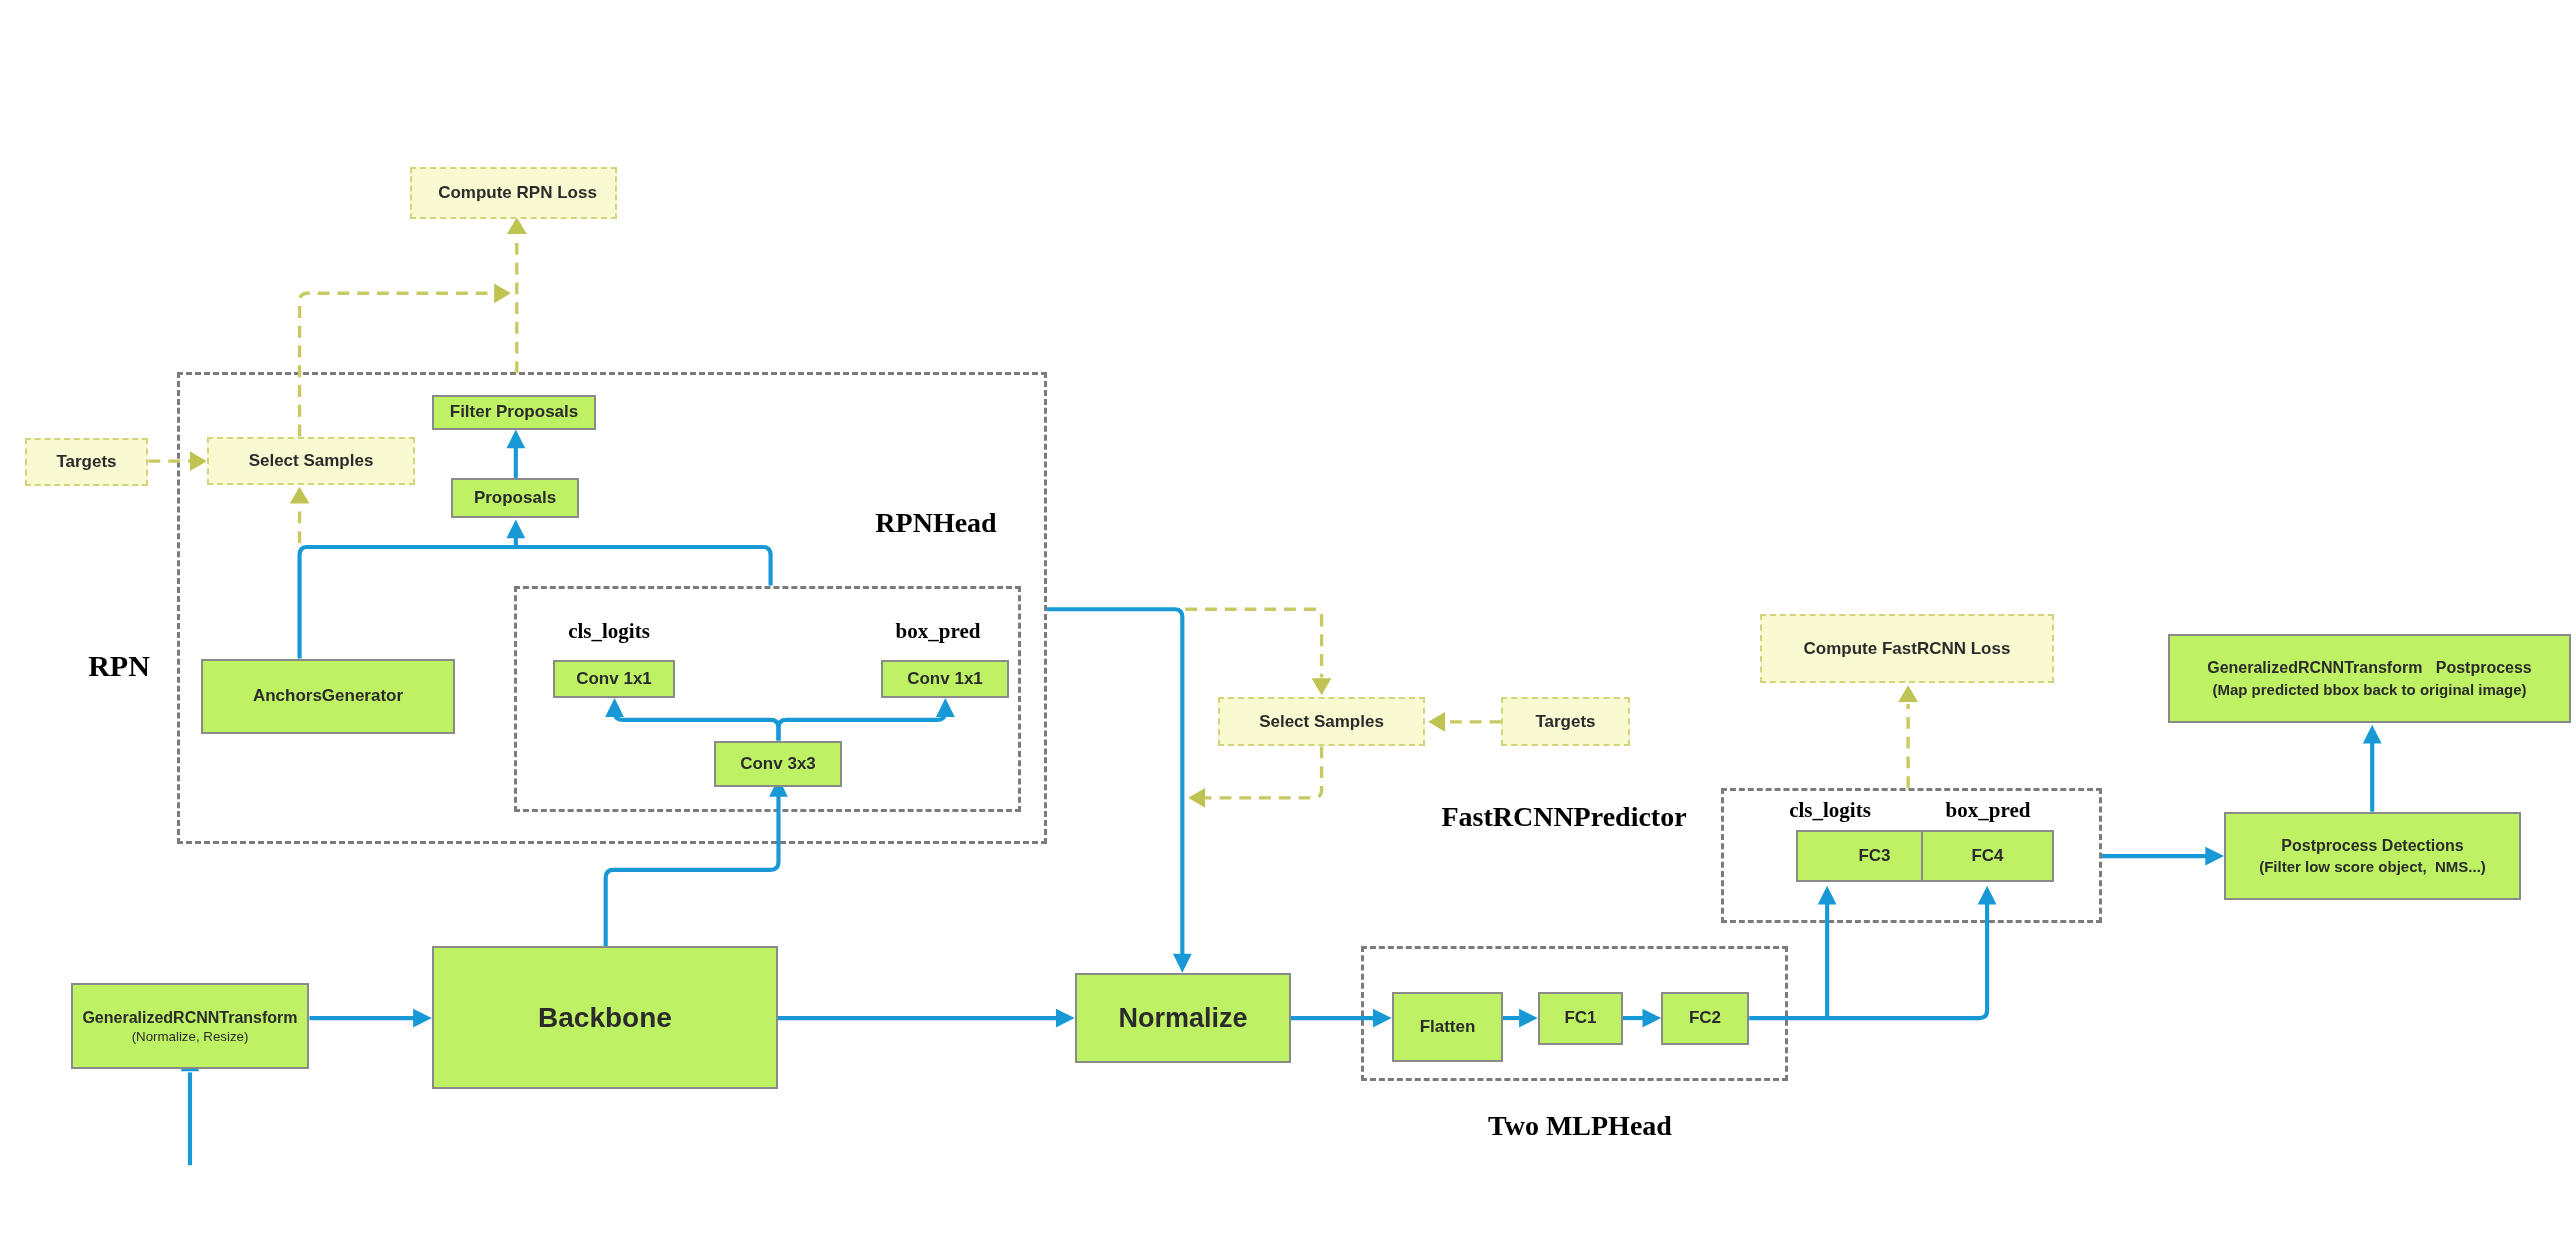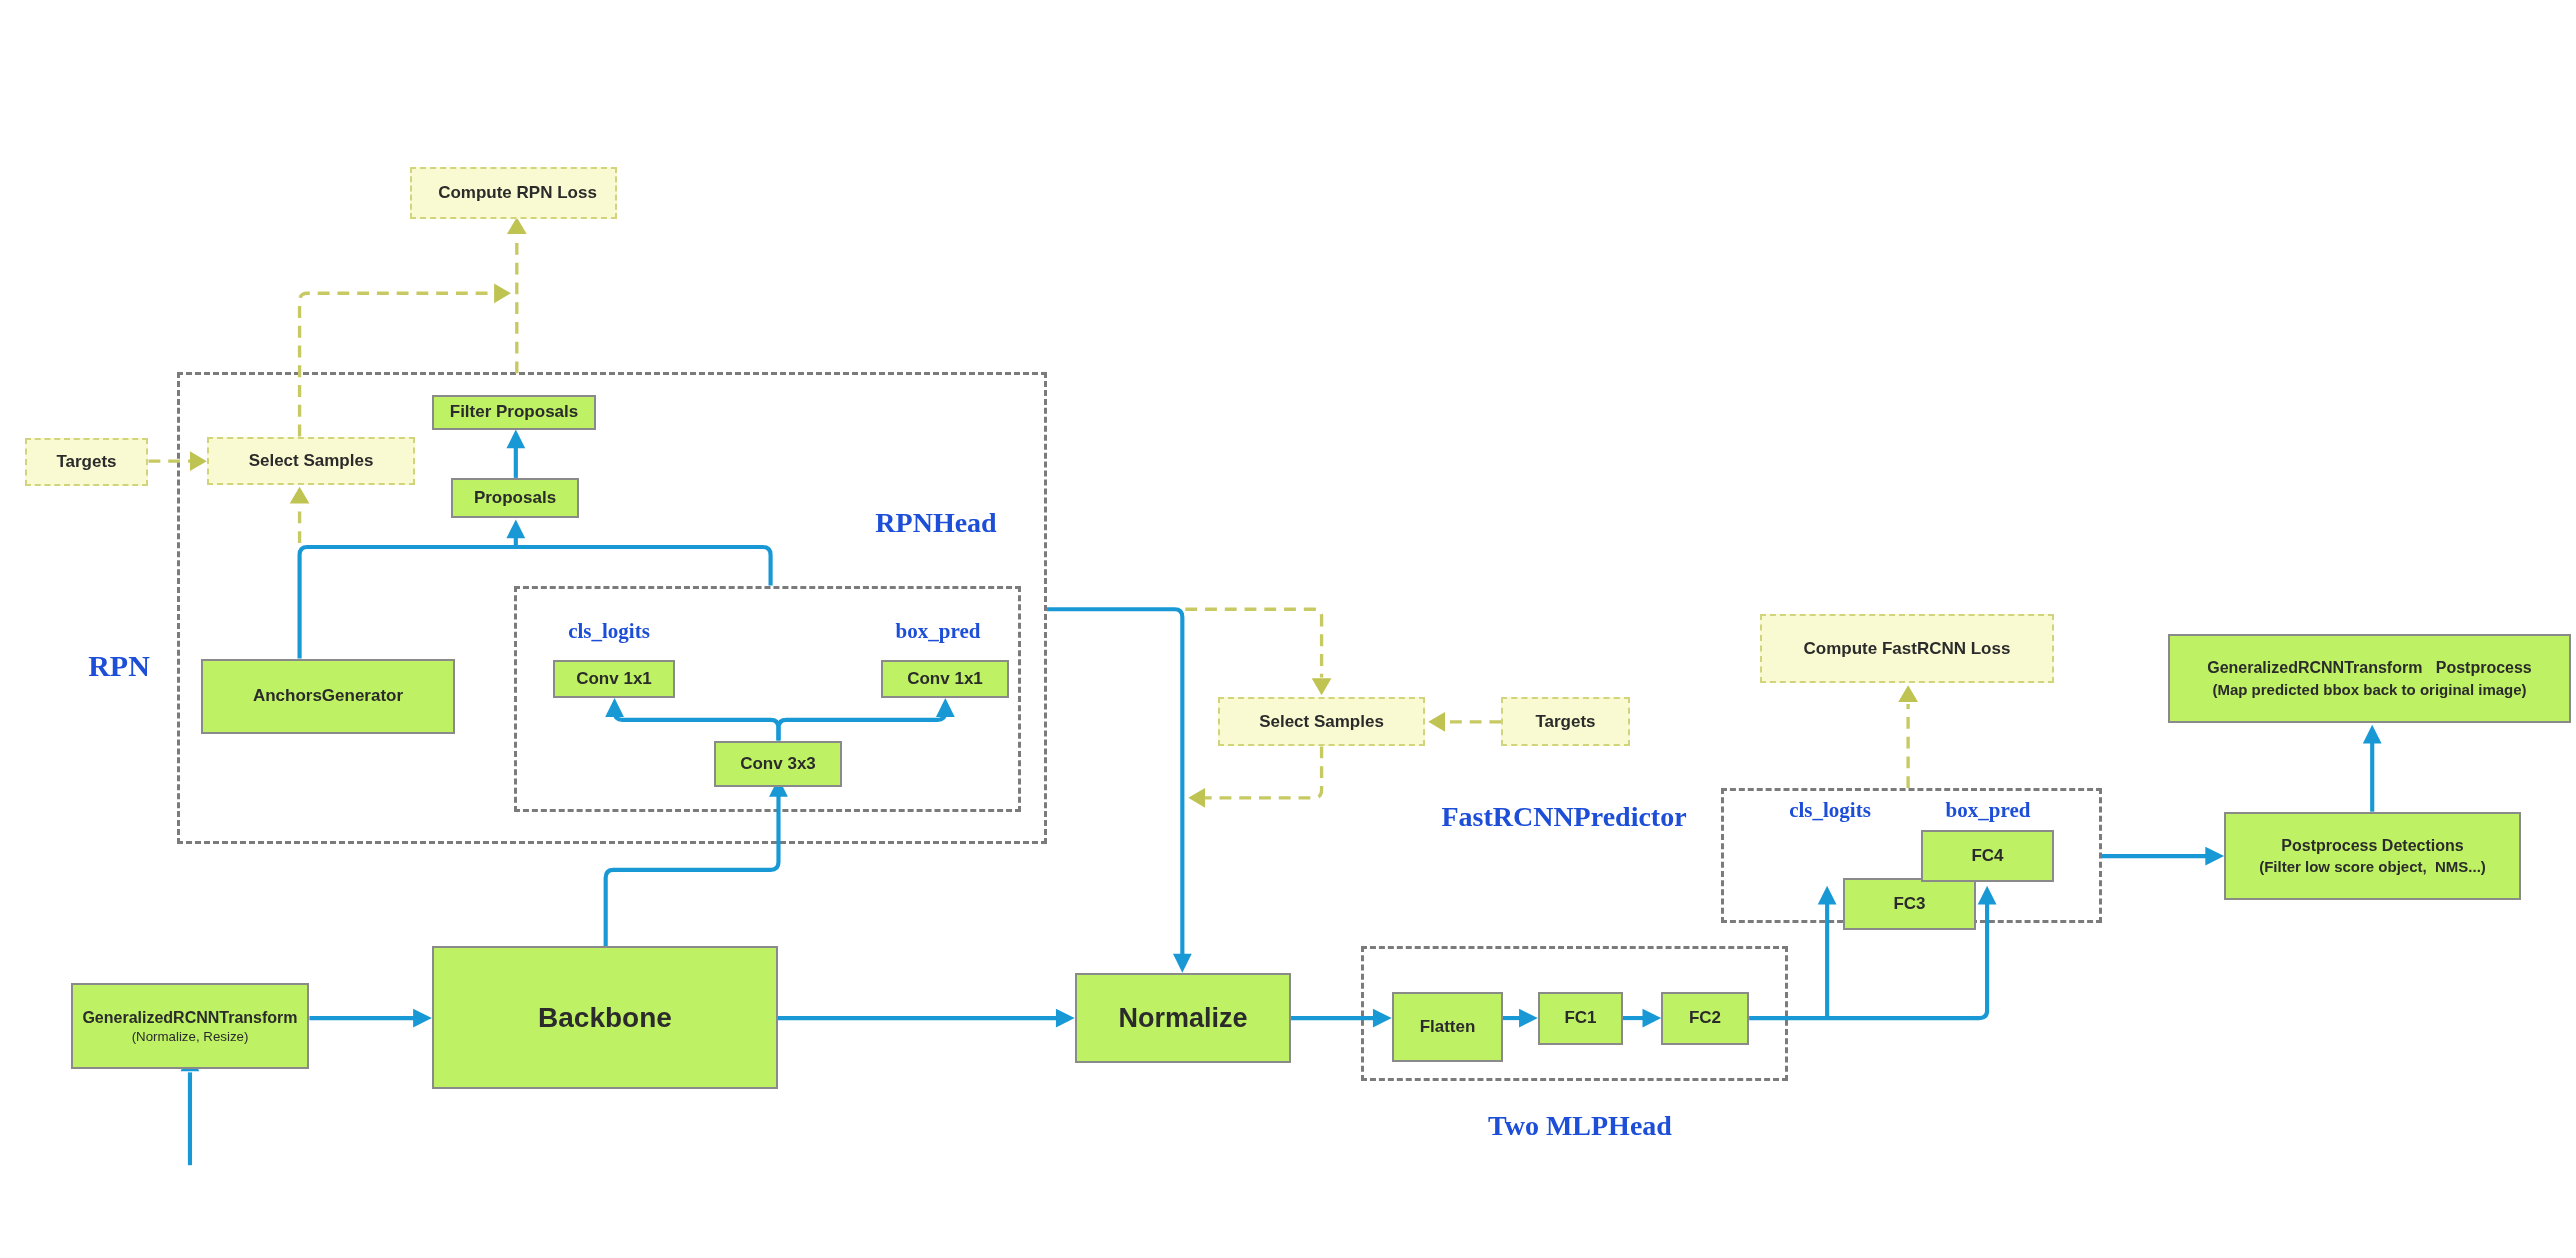--- a/index.html
+++ b/index.html
@@ -17,21 +17,21 @@
   .node .roi{font-size:27px;font-weight:bold;}
   .node .plain{font-size:18px;font-weight:normal;}
 
   .ybox{position:absolute;box-sizing:border-box;background:#fafad2;border:2px dashed #d2d47c;
         display:flex;align-items:center;justify-content:center;text-align:center;
         color:#2b2b2b;font-weight:bold;font-size:17px;}
 
   .container{position:absolute;box-sizing:border-box;border:3px dashed #7b7b7b;background:transparent;}
 
   .slabel{position:absolute;transform:translate(-50%,-50%);white-space:nowrap;
-          font-family:"Liberation Serif","DejaVu Serif",serif;font-weight:bold;color:#1d4ed8;}
+          font-family:"Liberation Serif","DejaVu Serif",serif;font-weight:bold;color:#000000;}
   .s30{font-size:30px;} .s28{font-size:28px;} .s21{font-size:21px;}
 </style>
 </head>
 <body>
 
 <div class="canvas">
 
   <div class="container" style="left:177px;top:372px;width:870px;height:472px;"></div>
   <div class="container" style="left:514px;top:586px;width:507px;height:226px;"></div>
   <div class="container" style="left:1721px;top:788px;width:381px;height:135px;"></div>
@@ -150,21 +150,21 @@
   </div>
   <div class="node" style="left:1392px;top:992px;width:111px;height:70px;">
     <span class="l1">Flatten</span>
   </div>
   <div class="node" style="left:1538px;top:992px;width:85px;height:53px;">
     <span class="l1">FC1</span>
   </div>
   <div class="node" style="left:1661px;top:992px;width:88px;height:53px;">
     <span class="l1">FC2</span>
   </div>
-  <div class="node" style="left:1843px;top:830px;width:133px;height:52px;margin-top:48px;">
+  <div class="node" style="left:1796px;top:830px;width:157px;height:52px;">
     <span class="l1">FC3</span>
   </div>
   <div class="node" style="left:1921px;top:830px;width:133px;height:52px;">
     <span class="l1">FC4</span>
   </div>
   <div class="node" style="left:2224px;top:812px;width:297px;height:88px;">
     <span class="l1" style="font-size:16px;">Postprocess Detections</span>
     <span class="l2b">(Filter low score object,  NMS...)</span>
   </div>
   <div class="node" style="left:2168px;top:634px;width:403px;height:89px;">

